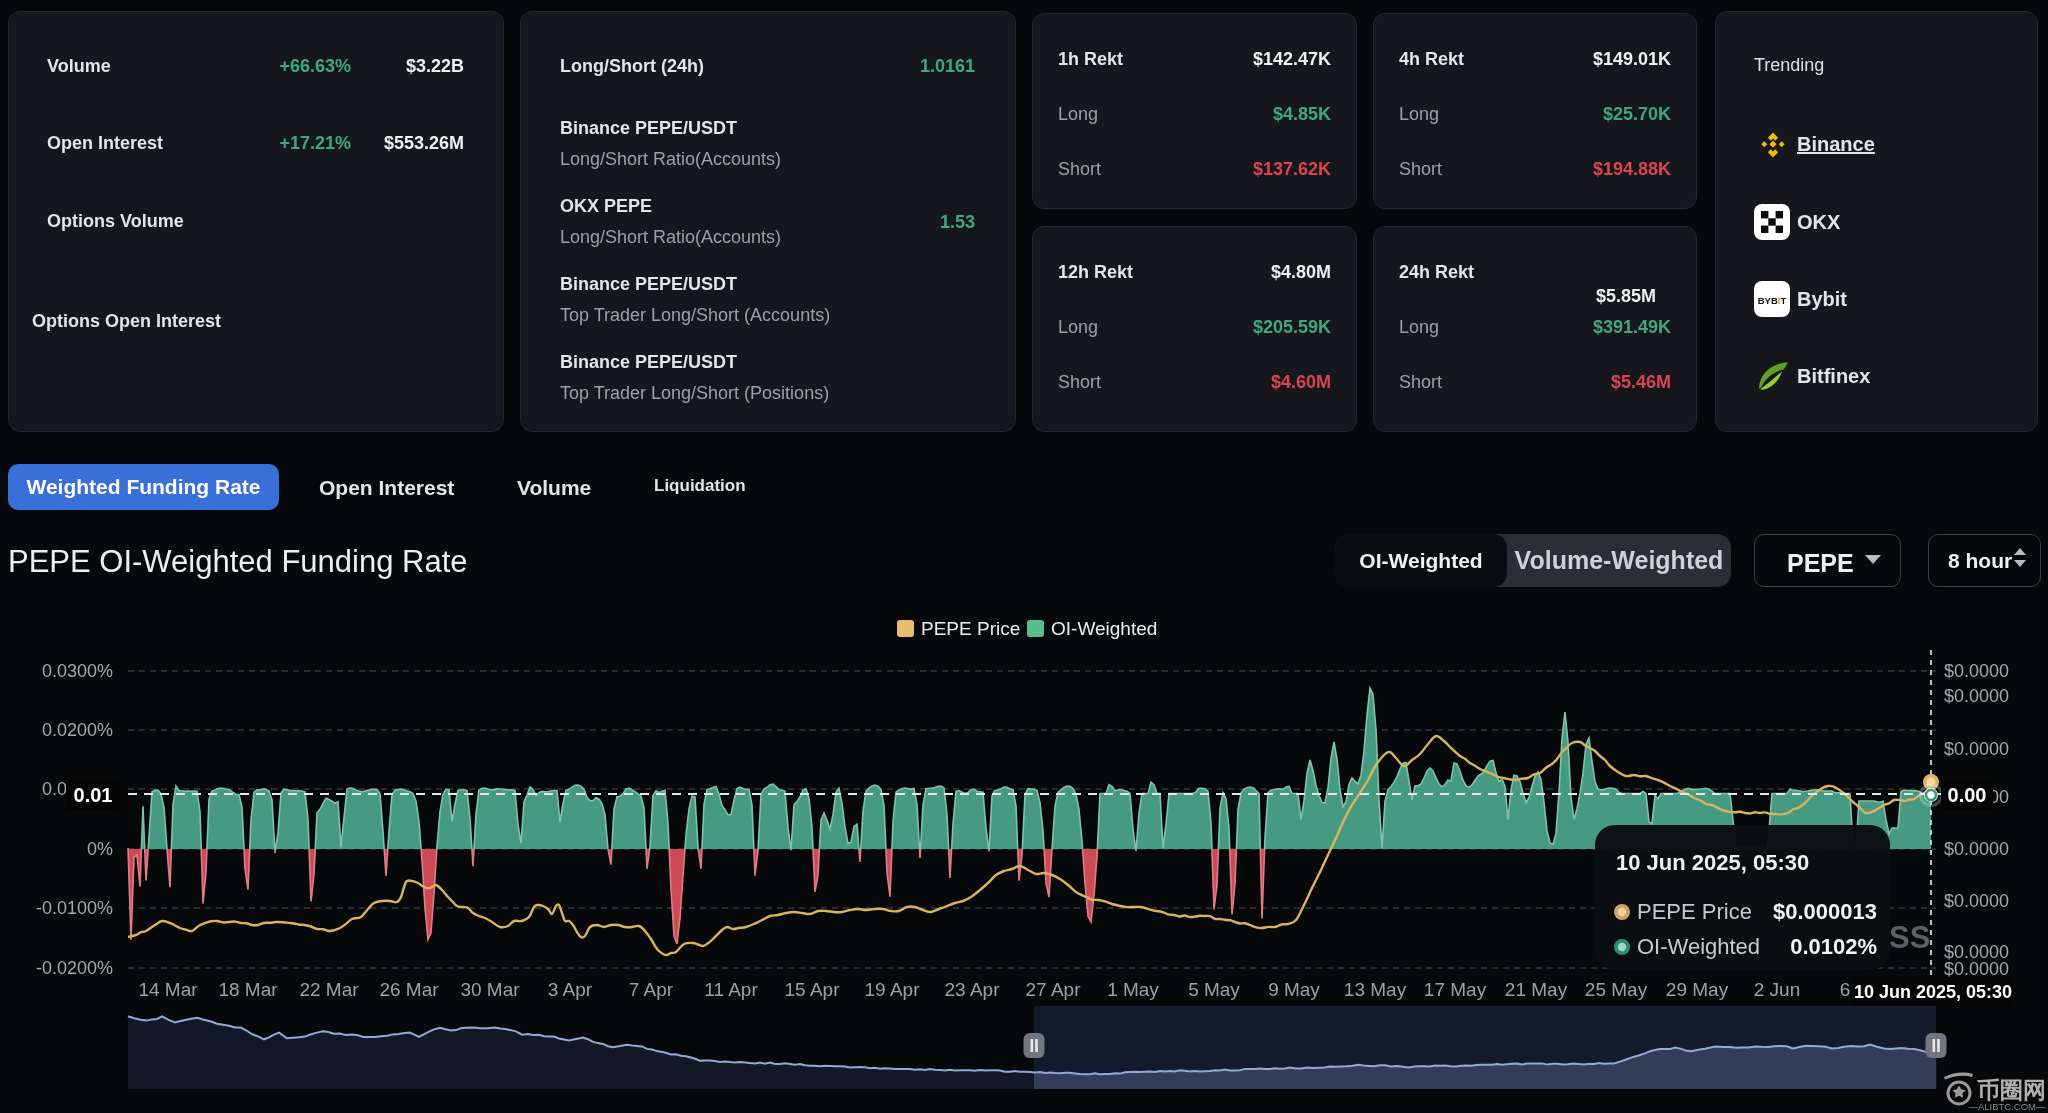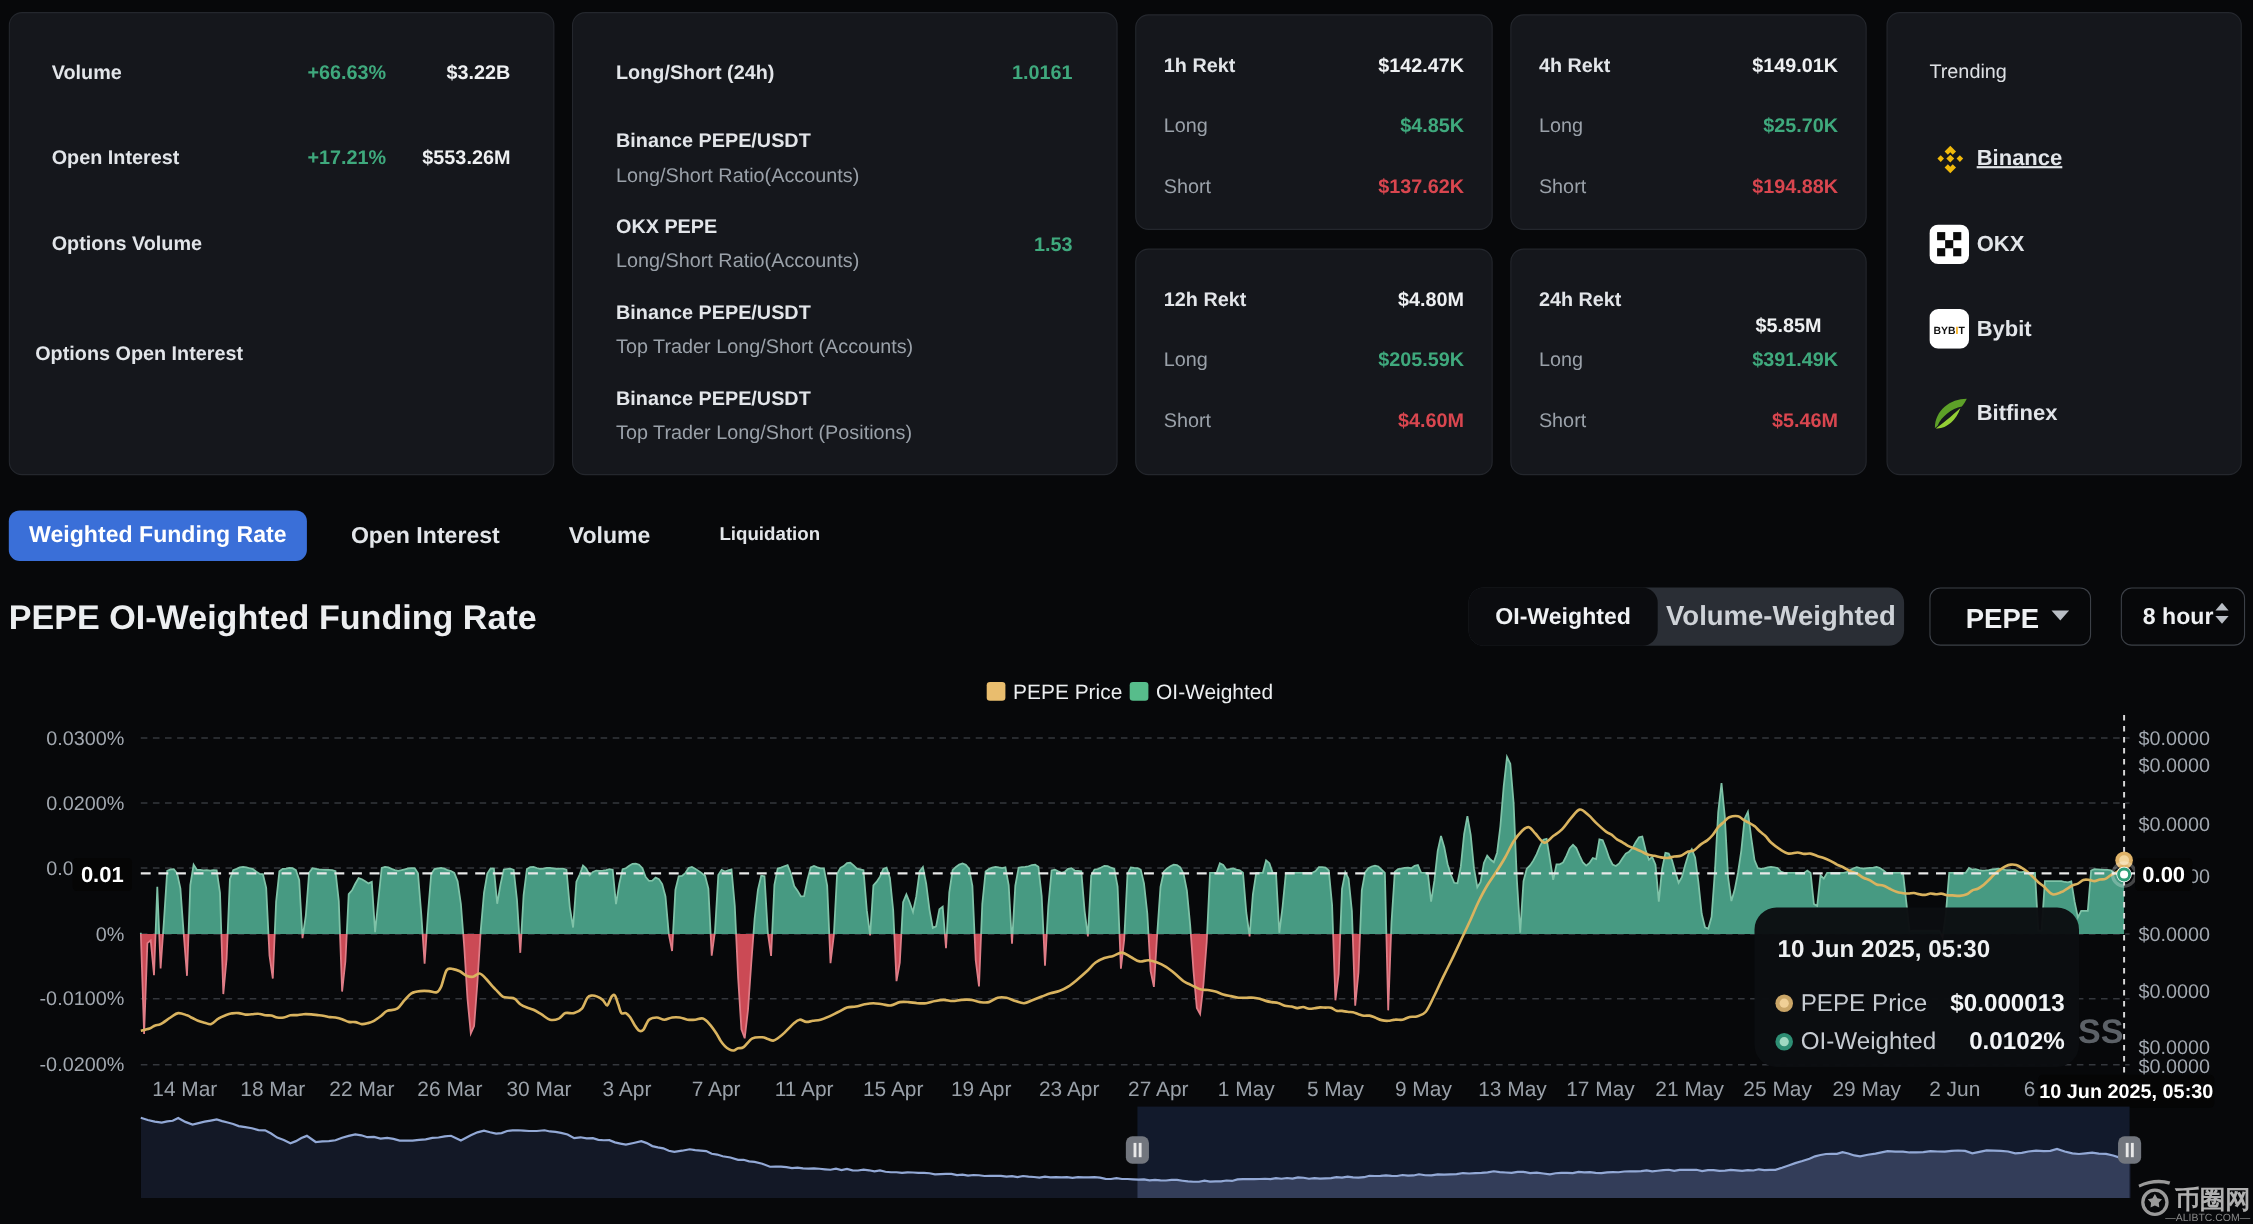--- a/index.html
+++ b/index.html
@@ -88,21 +88,21 @@
 <div class="abs lbl" style="top:288px;left:1797px;font-size:20px;">Bybit</div>
 <div class="abs" style="left:1754px;top:358px"><svg width="38" height="38" viewBox="0 0 38 38">
 <path d="M5 31 C5 15 19 4.5 34 4.5 C33 6.5 31.5 9 29.5 11.5 C20 13.5 11 20.5 7.5 29 C6.6 29.8 5.8 30.5 5 31 Z" fill="#5da028"></path>
 <path d="M5.8 31.5 C10 28.6 20.5 20.3 28.2 13 C24.5 24.5 14.5 32.6 5.8 31.5 Z" fill="#93ce35"></path>
 </svg></div>
 <div class="abs lbl" style="top:365px;left:1797px;font-size:20px;">Bitfinex</div>
 <div class="abs" style="left:8px;top:464px;width:271px;height:46px;background:#3a6fd8;border-radius:10px;color:#fff;font-weight:bold;font-size:21px;display:flex;align-items:center;justify-content:center">Weighted Funding Rate</div>
 <div class="abs lbl" style="top:476px;left:319px;font-size:21px;">Open Interest</div>
 <div class="abs lbl" style="top:476px;left:517px;font-size:21px;">Volume</div>
 <div class="abs lbl" style="top:476px;left:654px;font-size:17px;">Liquidation</div>
-<div class="abs" style="left:8px;top:544px;font-size:31px;font-weight:bold;color:#eceef0">PEPE OI-Weighted Funding Rate</div>
+<div class="abs" style="left:8px;top:544px;font-size:31px;font-weight:normal;color:#eceef0">PEPE OI-Weighted Funding Rate</div>
 <div class="abs" style="left:1335px;top:534px;width:396px;height:53px;background:#2a2e35;border-radius:14px"></div>
 <div class="abs" style="left:1335px;top:534px;width:172px;height:53px;background:#0b0c0f;border-radius:14px;color:#f0f2f4;font-weight:bold;font-size:21px;display:flex;align-items:center;justify-content:center">OI-Weighted</div>
 <div class="abs" style="left:1507px;top:534px;width:224px;height:53px;color:#ced2d7;font-weight:bold;font-size:25px;display:flex;align-items:center;justify-content:center">Volume-Weighted</div>
 <div class="abs" style="left:1754px;top:534px;width:147px;height:53px;border:1.5px solid #3c4047;border-radius:10px"></div>
 <div class="abs wht" style="top:549px;left:1787px;font-size:25px;font-weight:bold">PEPE</div>
 <div class="abs" style="left:1865px;top:555px;width:0;height:0;border-left:8px solid transparent;border-right:8px solid transparent;border-top:9px solid #b9bec5"></div>
 <div class="abs" style="left:1928px;top:534px;width:113px;height:53px;border:1.5px solid #3c4047;border-radius:10px"></div>
 <div class="abs wht" style="top:549px;left:1948px;font-size:21px;font-weight:bold">8 hour</div>
 <div class="abs" style="left:2014px;top:548px;width:0;height:0;border-left:6px solid transparent;border-right:6px solid transparent;border-bottom:7px solid #b9bec5"></div>
 <div class="abs" style="left:2014px;top:560px;width:0;height:0;border-left:6px solid transparent;border-right:6px solid transparent;border-top:7px solid #b9bec5"></div>

